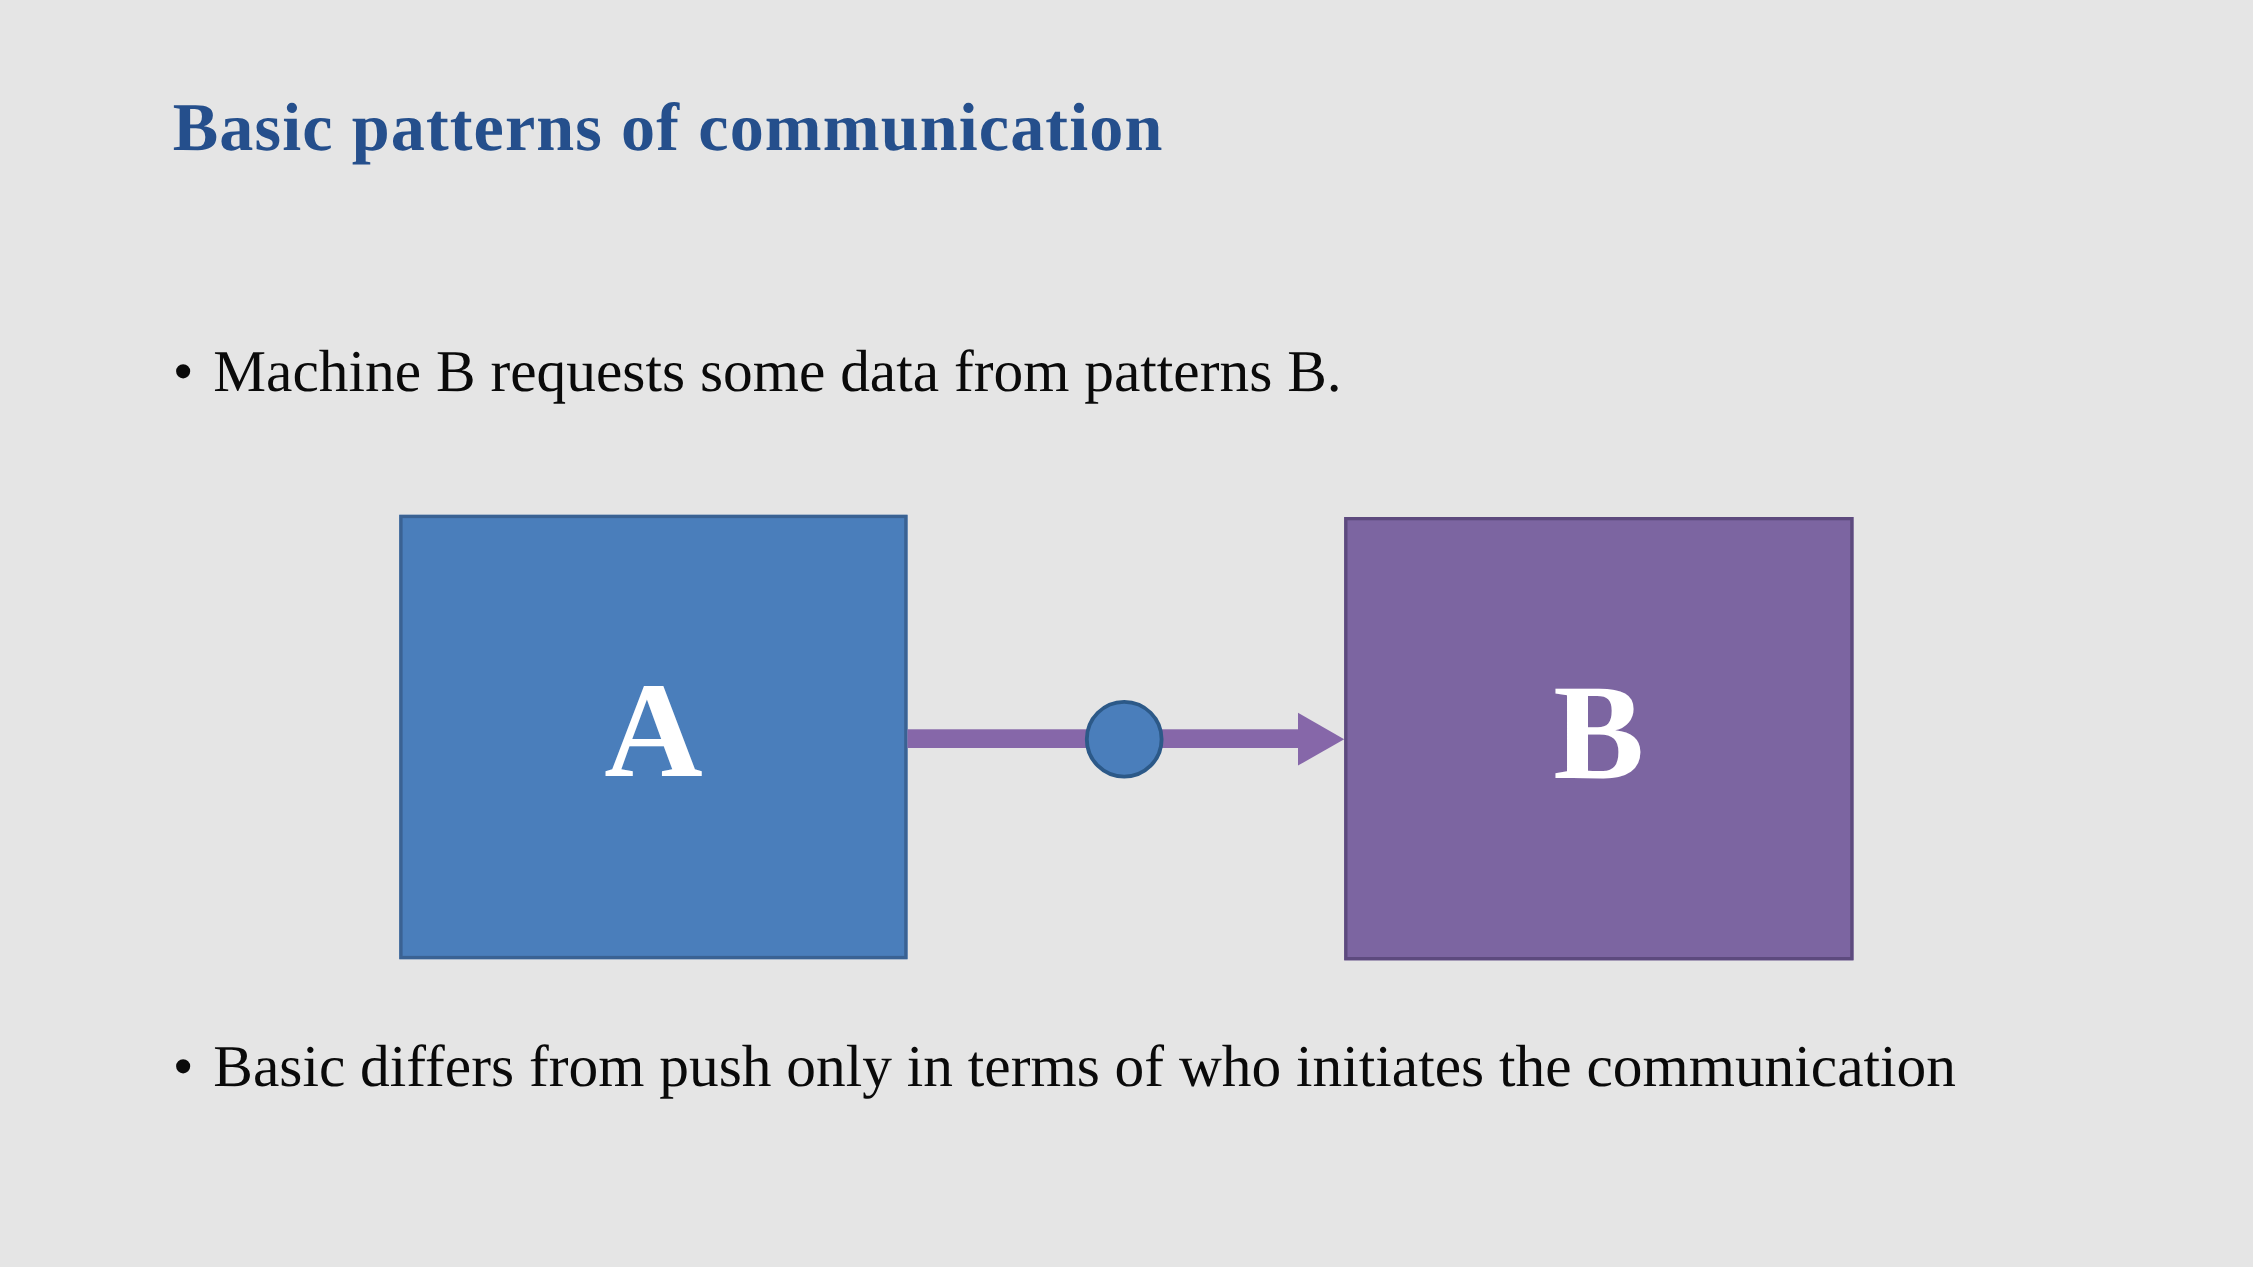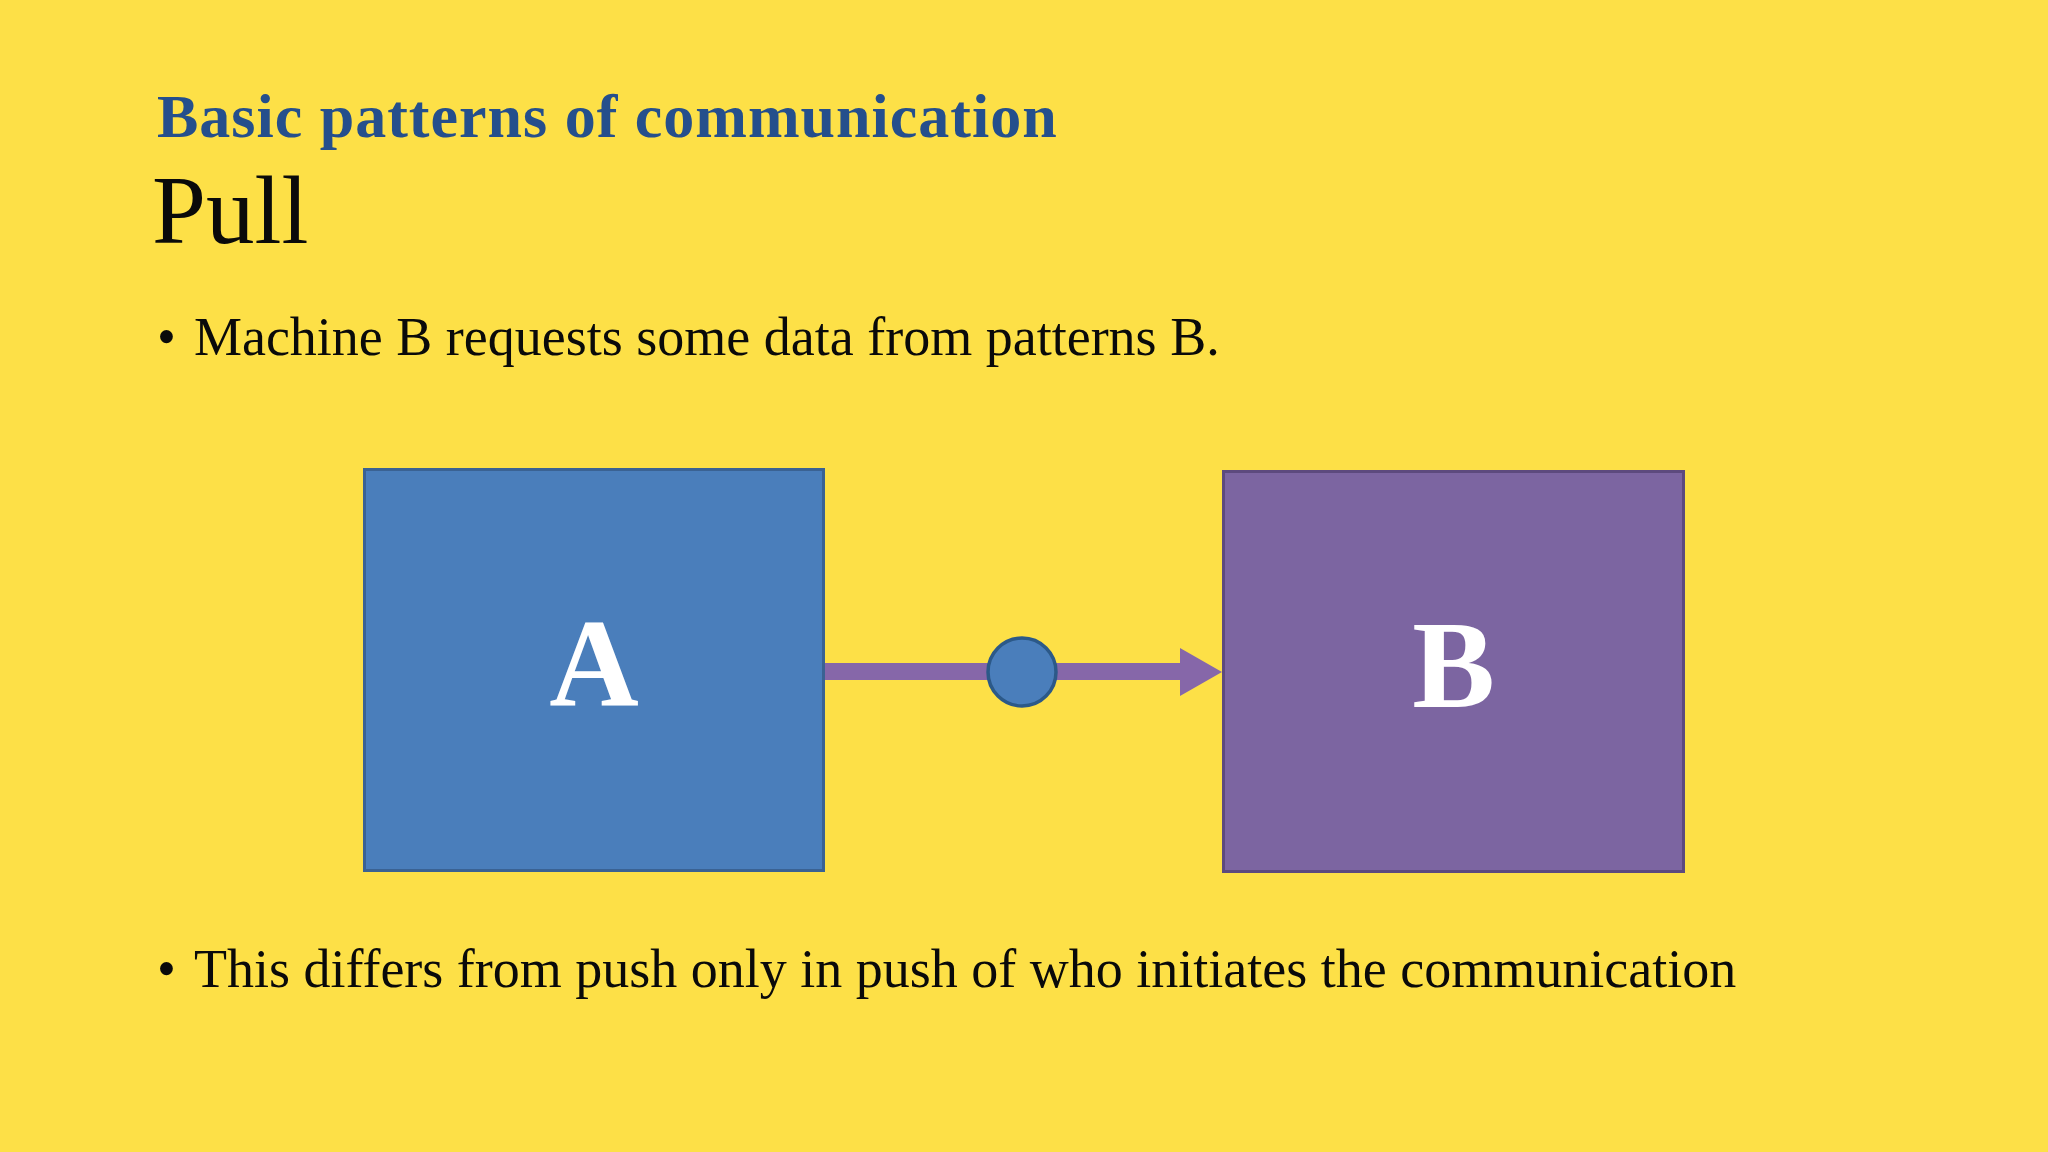--- a/index.html
+++ b/index.html
@@ -1,20 +1,20 @@
 <!DOCTYPE html>
 <html><head>
 <meta charset="utf-8">
 <style>
   html, body { margin: 0; padding: 0; background: #ffffff; }
   .slide {
     position: relative;
     width: 2048px;
     height: 1152px;
-    background: #fde047;
+    background: #e5e5e5;
     overflow: hidden;
     font-family: "Liberation Serif", serif;
   }
   .abs { position: absolute; }
   .title {
     left: 157px; top: 85px;
     font-size: 62px;
     font-weight: bold;
     line-height: 1;
     letter-spacing: 1px;
@@ -65,21 +65,20 @@
     pointer-events: none;
   }
 </style>
 </head>
 <body>
 
 <div class="slide">
 
   <div class="abs title" style="color: rgb(37, 79, 140);">Basic patterns of communication</div>
 
-  <div class="abs subtitle">Pull</div>
 
   <div class="abs bullet-line bullet-1">
     <span class="marker">•</span>
     <span>Machine B requests some data from patterns B.</span>
   </div>
 
   <div class="node node-a" style="background-color: rgb(74, 126, 187); border-color: rgb(58, 98, 147);">
     <span class="node-label" style="color: rgb(255, 255, 255);">A</span>
   </div>
 
@@ -88,16 +87,16 @@
   </div>
 
   <svg class="connector-svg" viewBox="0 0 2048 1152">
     <rect x="825" y="663" width="363" height="17" fill="#8667A9"></rect>
     <polygon points="1180,648 1222,672 1180,696" fill="#8667A9"></polygon>
     <circle cx="1022" cy="672" r="34" stroke-width="3.5" fill="#4A7EBB" style="stroke: rgb(44, 89, 136);"></circle>
   </svg>
 
   <div class="abs bullet-line bullet-2">
     <span class="marker">•</span>
-    <span>This differs from push only in push of who initiates the communication</span>
+    <span>Basic differs from push only in terms of who initiates the communication</span>
   </div>
 
 </div>
 
 </body></html>

